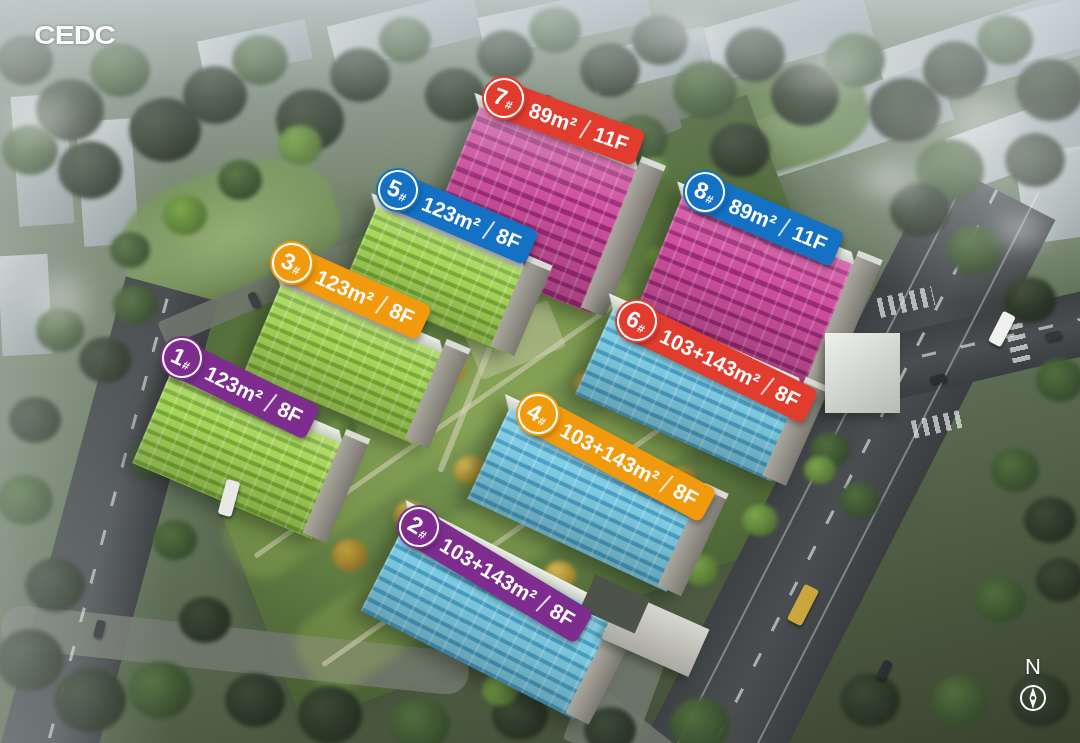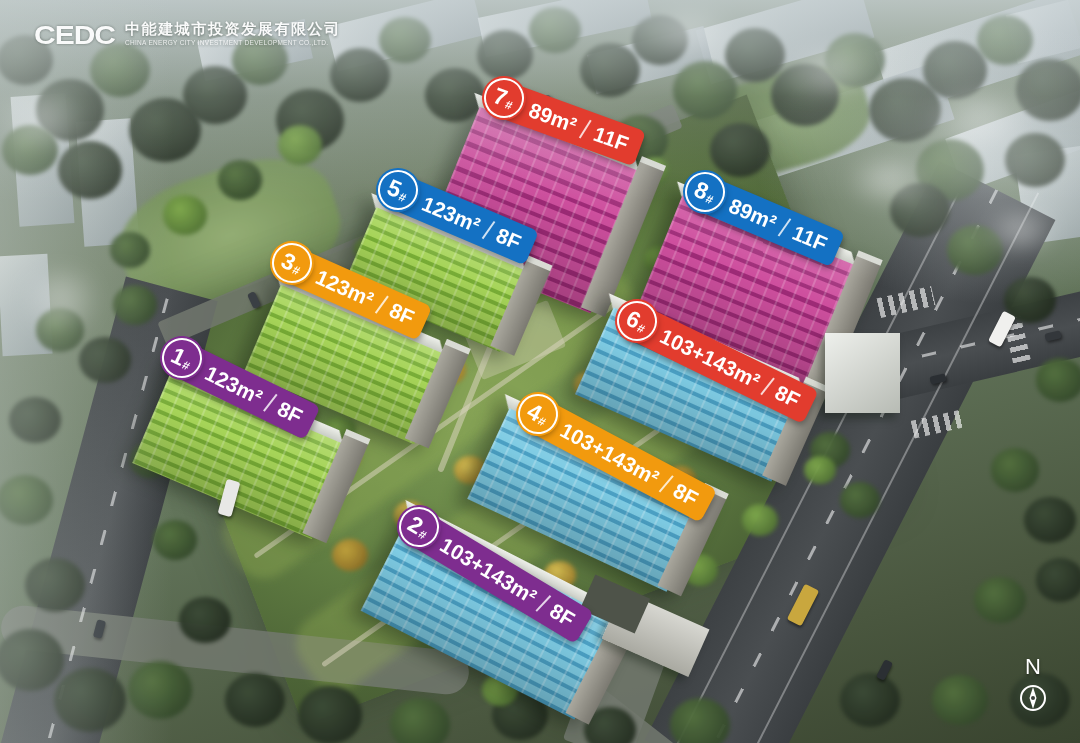--- a/index.html
+++ b/index.html
@@ -383,24 +383,20 @@
       <span>8F</span>
     </div>
     <div class="circle">
       <span class="num">2</span>
       <span class="hash">#</span>
     </div>
   </div>
 
   <div class="logo">
     <span class="logo-mark">CEDC</span>
-    <span>
-      <span class="logo-cn" style="display:block;">中能建城市投资发展有限公司</span>
-      <span class="logo-en" style="display:block;">CHINA ENERGY CITY INVESTMENT DEVELOPMENT CO.,LTD.</span>
-    </span>
   </div>
 
   <div class="compass">
     <span class="nlabel">N</span>
     <svg width="34" height="34" viewBox="0 0 34 34">
       <circle cx="17" cy="17" r="12" fill="none" stroke="#ffffff" stroke-width="2"></circle>
       <polygon points="17,6 20.5,17 17,28 13.5,17" fill="#ffffff"></polygon>
       <circle cx="17" cy="17" r="2" fill="#3a3f3a"></circle>
     </svg>
   </div>

